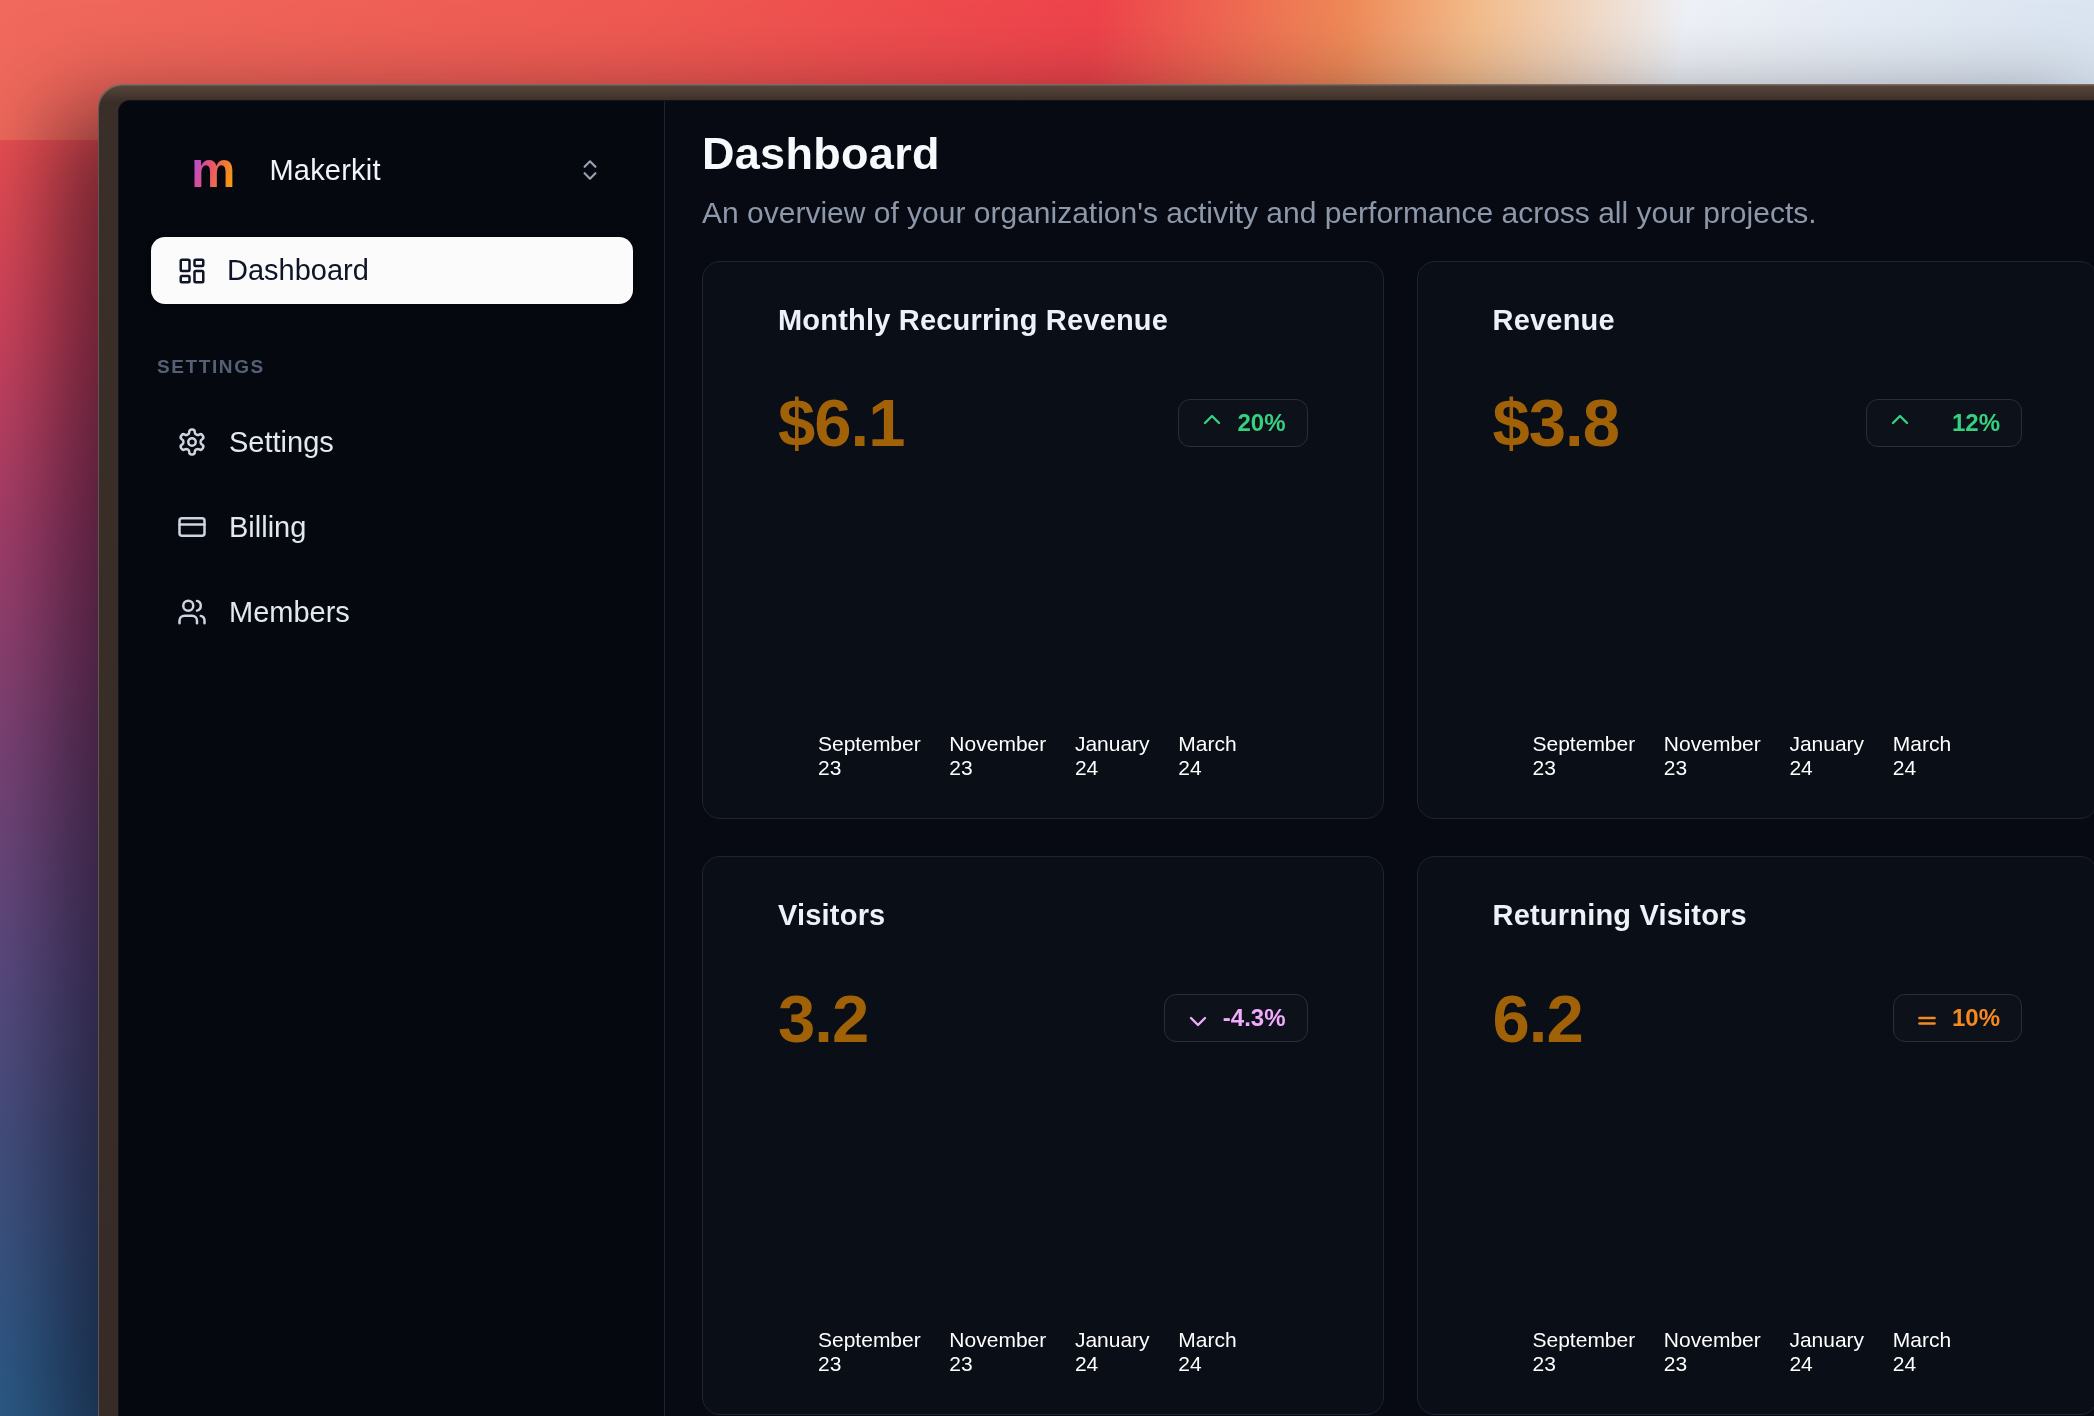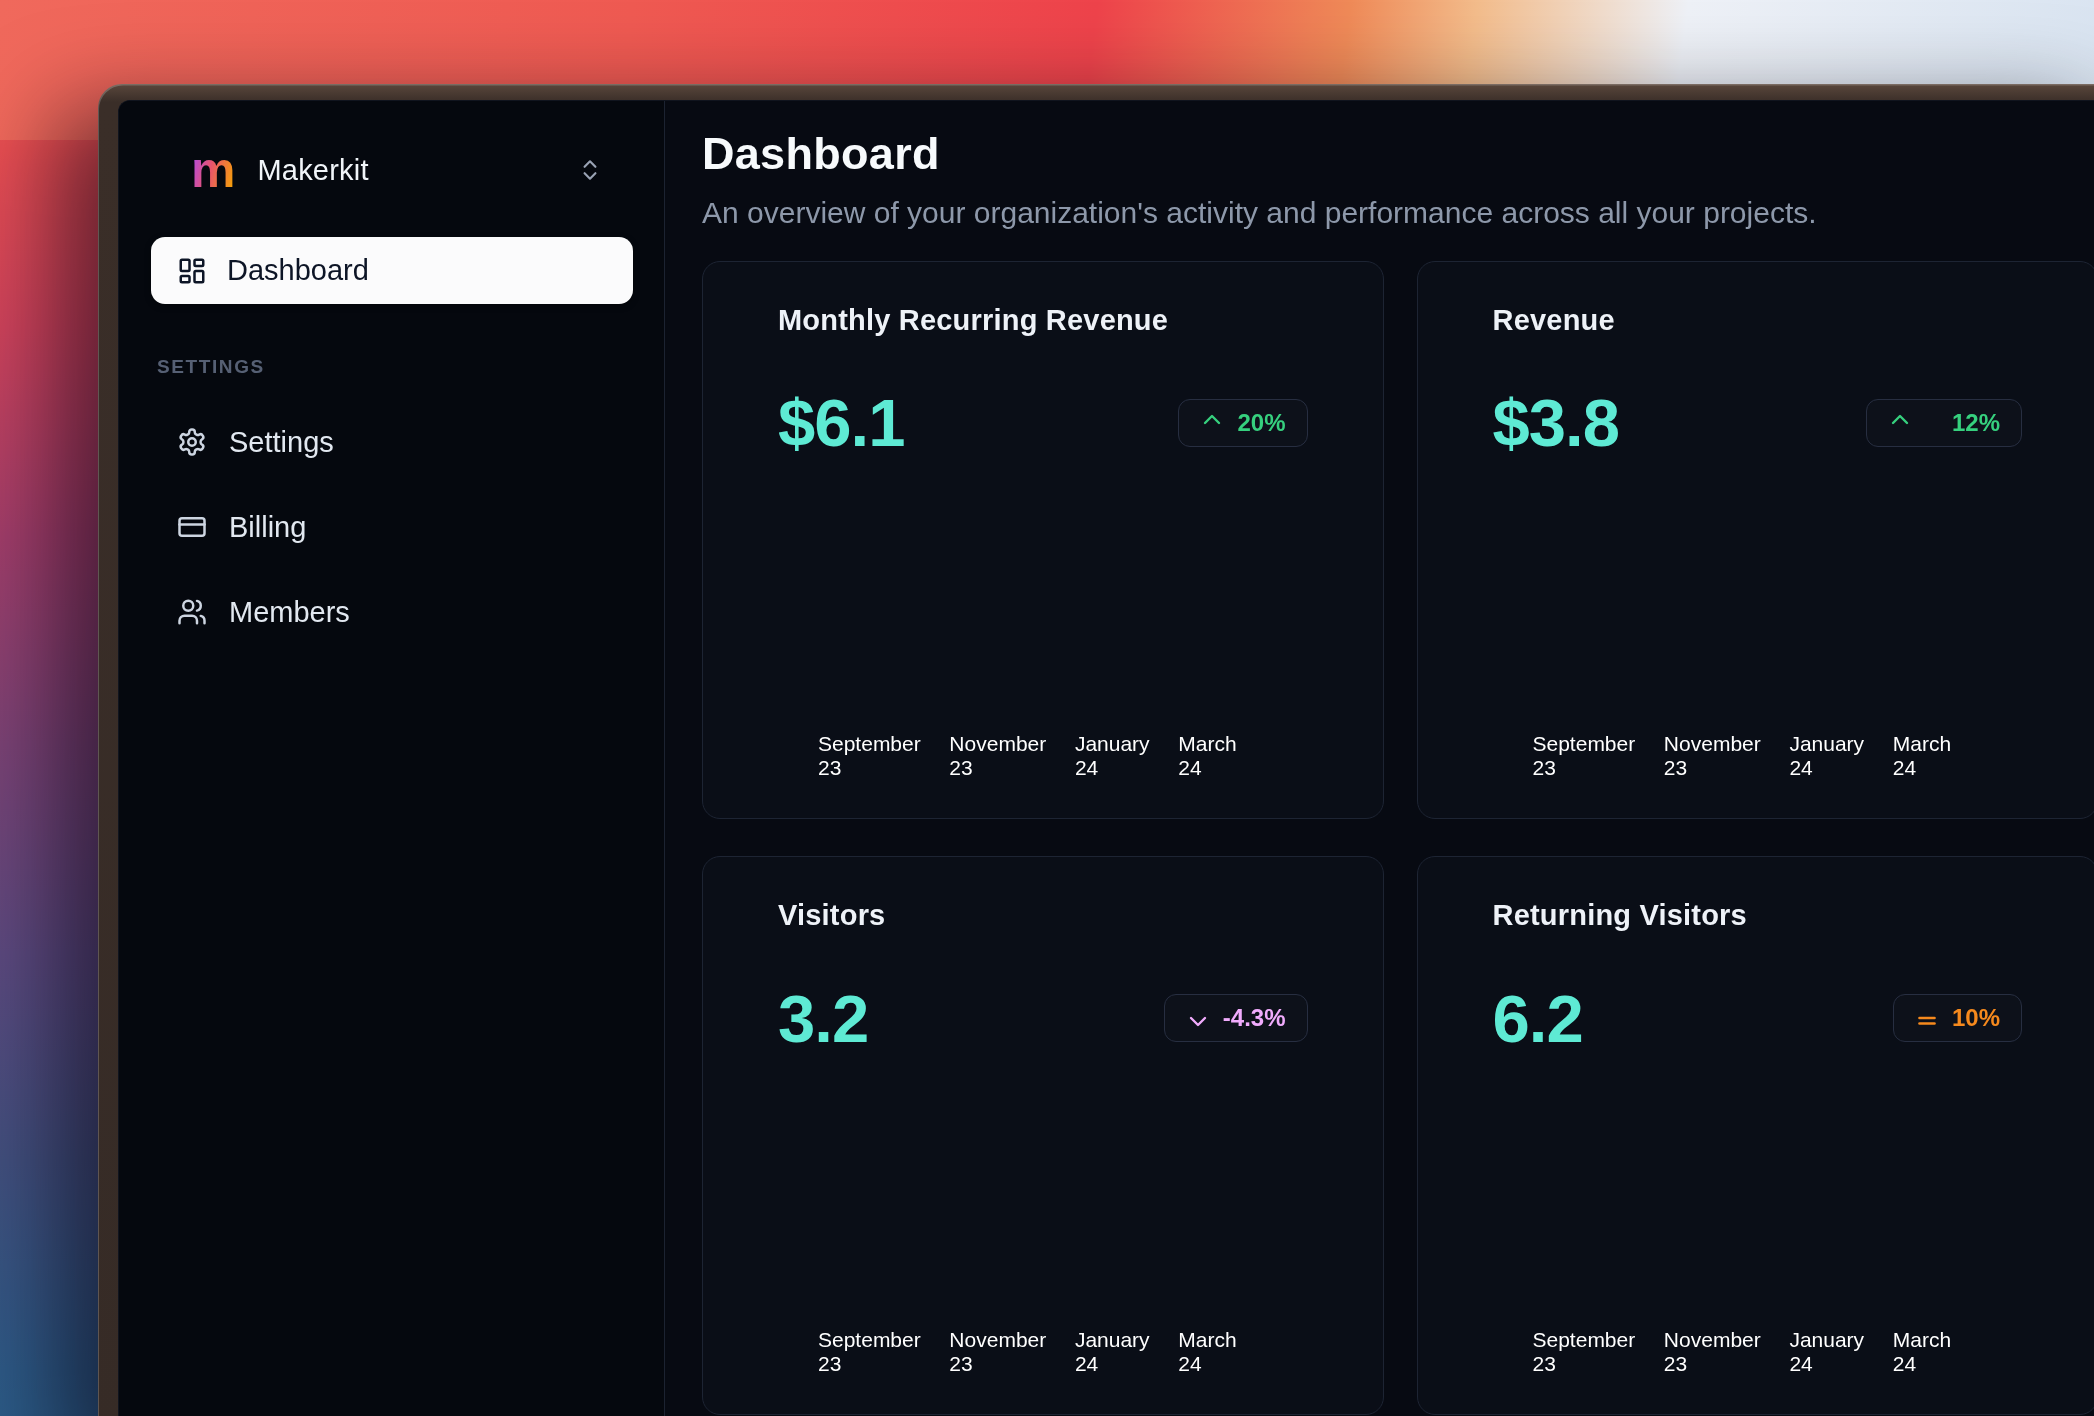--- a/index.html
+++ b/index.html
@@ -33,21 +33,21 @@
     background:#05080e;
     border-right:1px solid #1c2331;
     padding:44px 31px 0 32px;
   }
   .brand-row { display:flex; align-items:center; padding:0 30px 0 40px; height:50px; cursor:pointer; }
   .brand-logo {
     font-size:50px; font-weight:700; line-height:44px;
     background:linear-gradient(105deg,#b44ce0 8%,#e8536b 45%,#f59e0b 92%);
     -webkit-background-clip:text; background-clip:text; color:transparent;
   }
-  .brand-name { margin-left:22px; font-size:29px; font-weight:500; color:#f1f5f9; letter-spacing:.2px; }
+  .brand-name { margin-left:34px; font-size:29px; font-weight:500; color:#f1f5f9; letter-spacing:.2px; }
   .brand-caret { margin-left:auto; color:#98a1b2; display:flex; }
   .nav-active {
     margin-top:42px; height:67px;
     background:#fbfbfc; border-radius:14px;
     display:flex; align-items:center; gap:20px; padding:0 26px;
     box-shadow:0 2px 6px rgba(0,0,0,.35); cursor:pointer;
   }
   .nav-active .nav-icon { color:#0d1526; display:flex; }
   .nav-active .nav-label { font-size:29px; font-weight:500; color:#0d1526; }
   .section-label { margin-top:52px; padding-left:6px; font-size:19px; font-weight:700; letter-spacing:1.6px; color:#566074; }
@@ -60,21 +60,21 @@
   .page-title { font-size:45px; font-weight:700; color:#f7fafc; letter-spacing:.3px; line-height:1.2; }
   .page-subtitle { margin-top:14px; font-size:30px; font-weight:400; color:#8d98aa; line-height:1.2; }
   .grid { margin-top:30px; display:grid; grid-template-columns:1fr 1fr; gap:37px 33px; }
   .card {
     border:1px solid #1d2433; border-radius:18px;
     background:#0a0e17;
     padding:42px 75px 38px;
   }
   .card-title { font-size:29px; font-weight:600; color:#eef2f8; letter-spacing:.2px; line-height:1.15; }
   .stat-row { margin-top:52px; display:flex; align-items:center; justify-content:space-between; }
-  .stat-value { font-size:67px; font-weight:700; color:#5eead4; letter-spacing:-1px; line-height:1; }
+  .stat-value { font-size:67px; font-weight:700; color:#a16207; letter-spacing:-1px; line-height:1; }
   .badge {
     display:flex; align-items:center; gap:13px;
     border:1px solid #272e41; border-radius:12px;
     padding:9px 21px; font-size:24px; font-weight:600;
     background:rgba(255,255,255,.015);
   }
   .badge .badge-icon { display:flex; }
   .chart { display:block; width:100%; height:226px; margin-top:26px; overflow:visible; }
   .axis-row { margin-top:24px; display:flex; justify-content:space-between; padding:0 42px 0 40px; font-size:21px; color:#ffffff; }
 </style>

